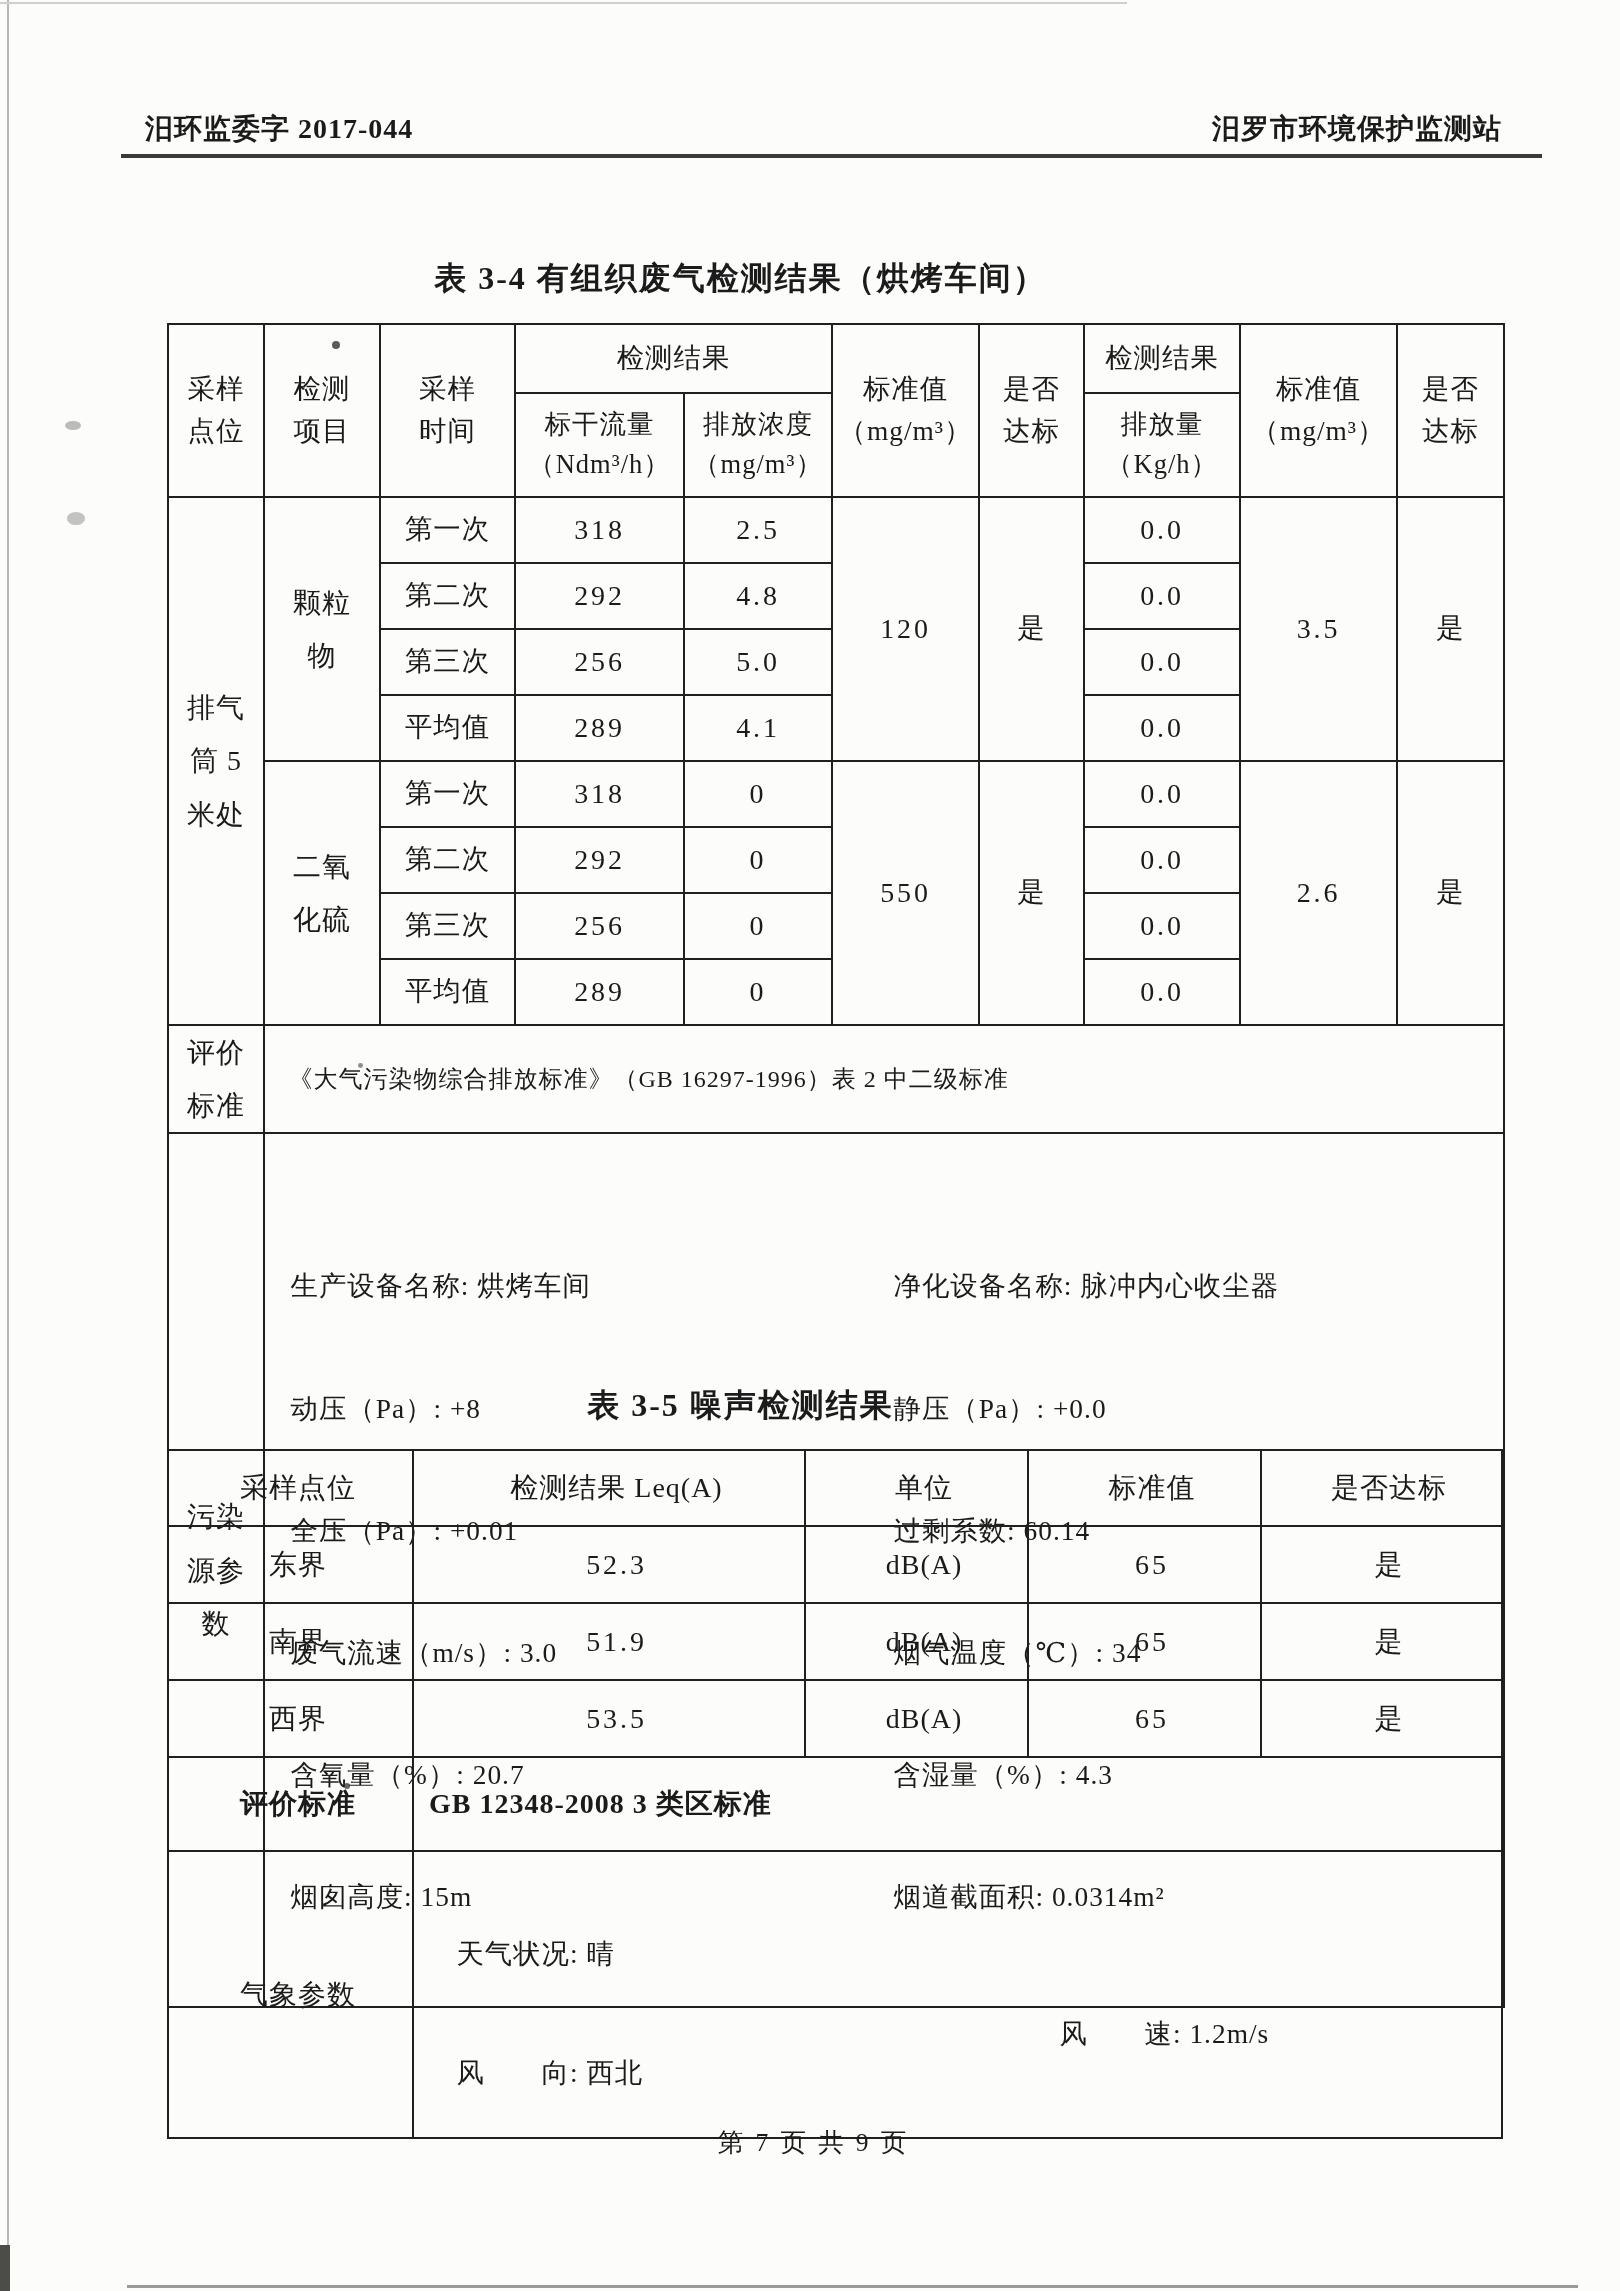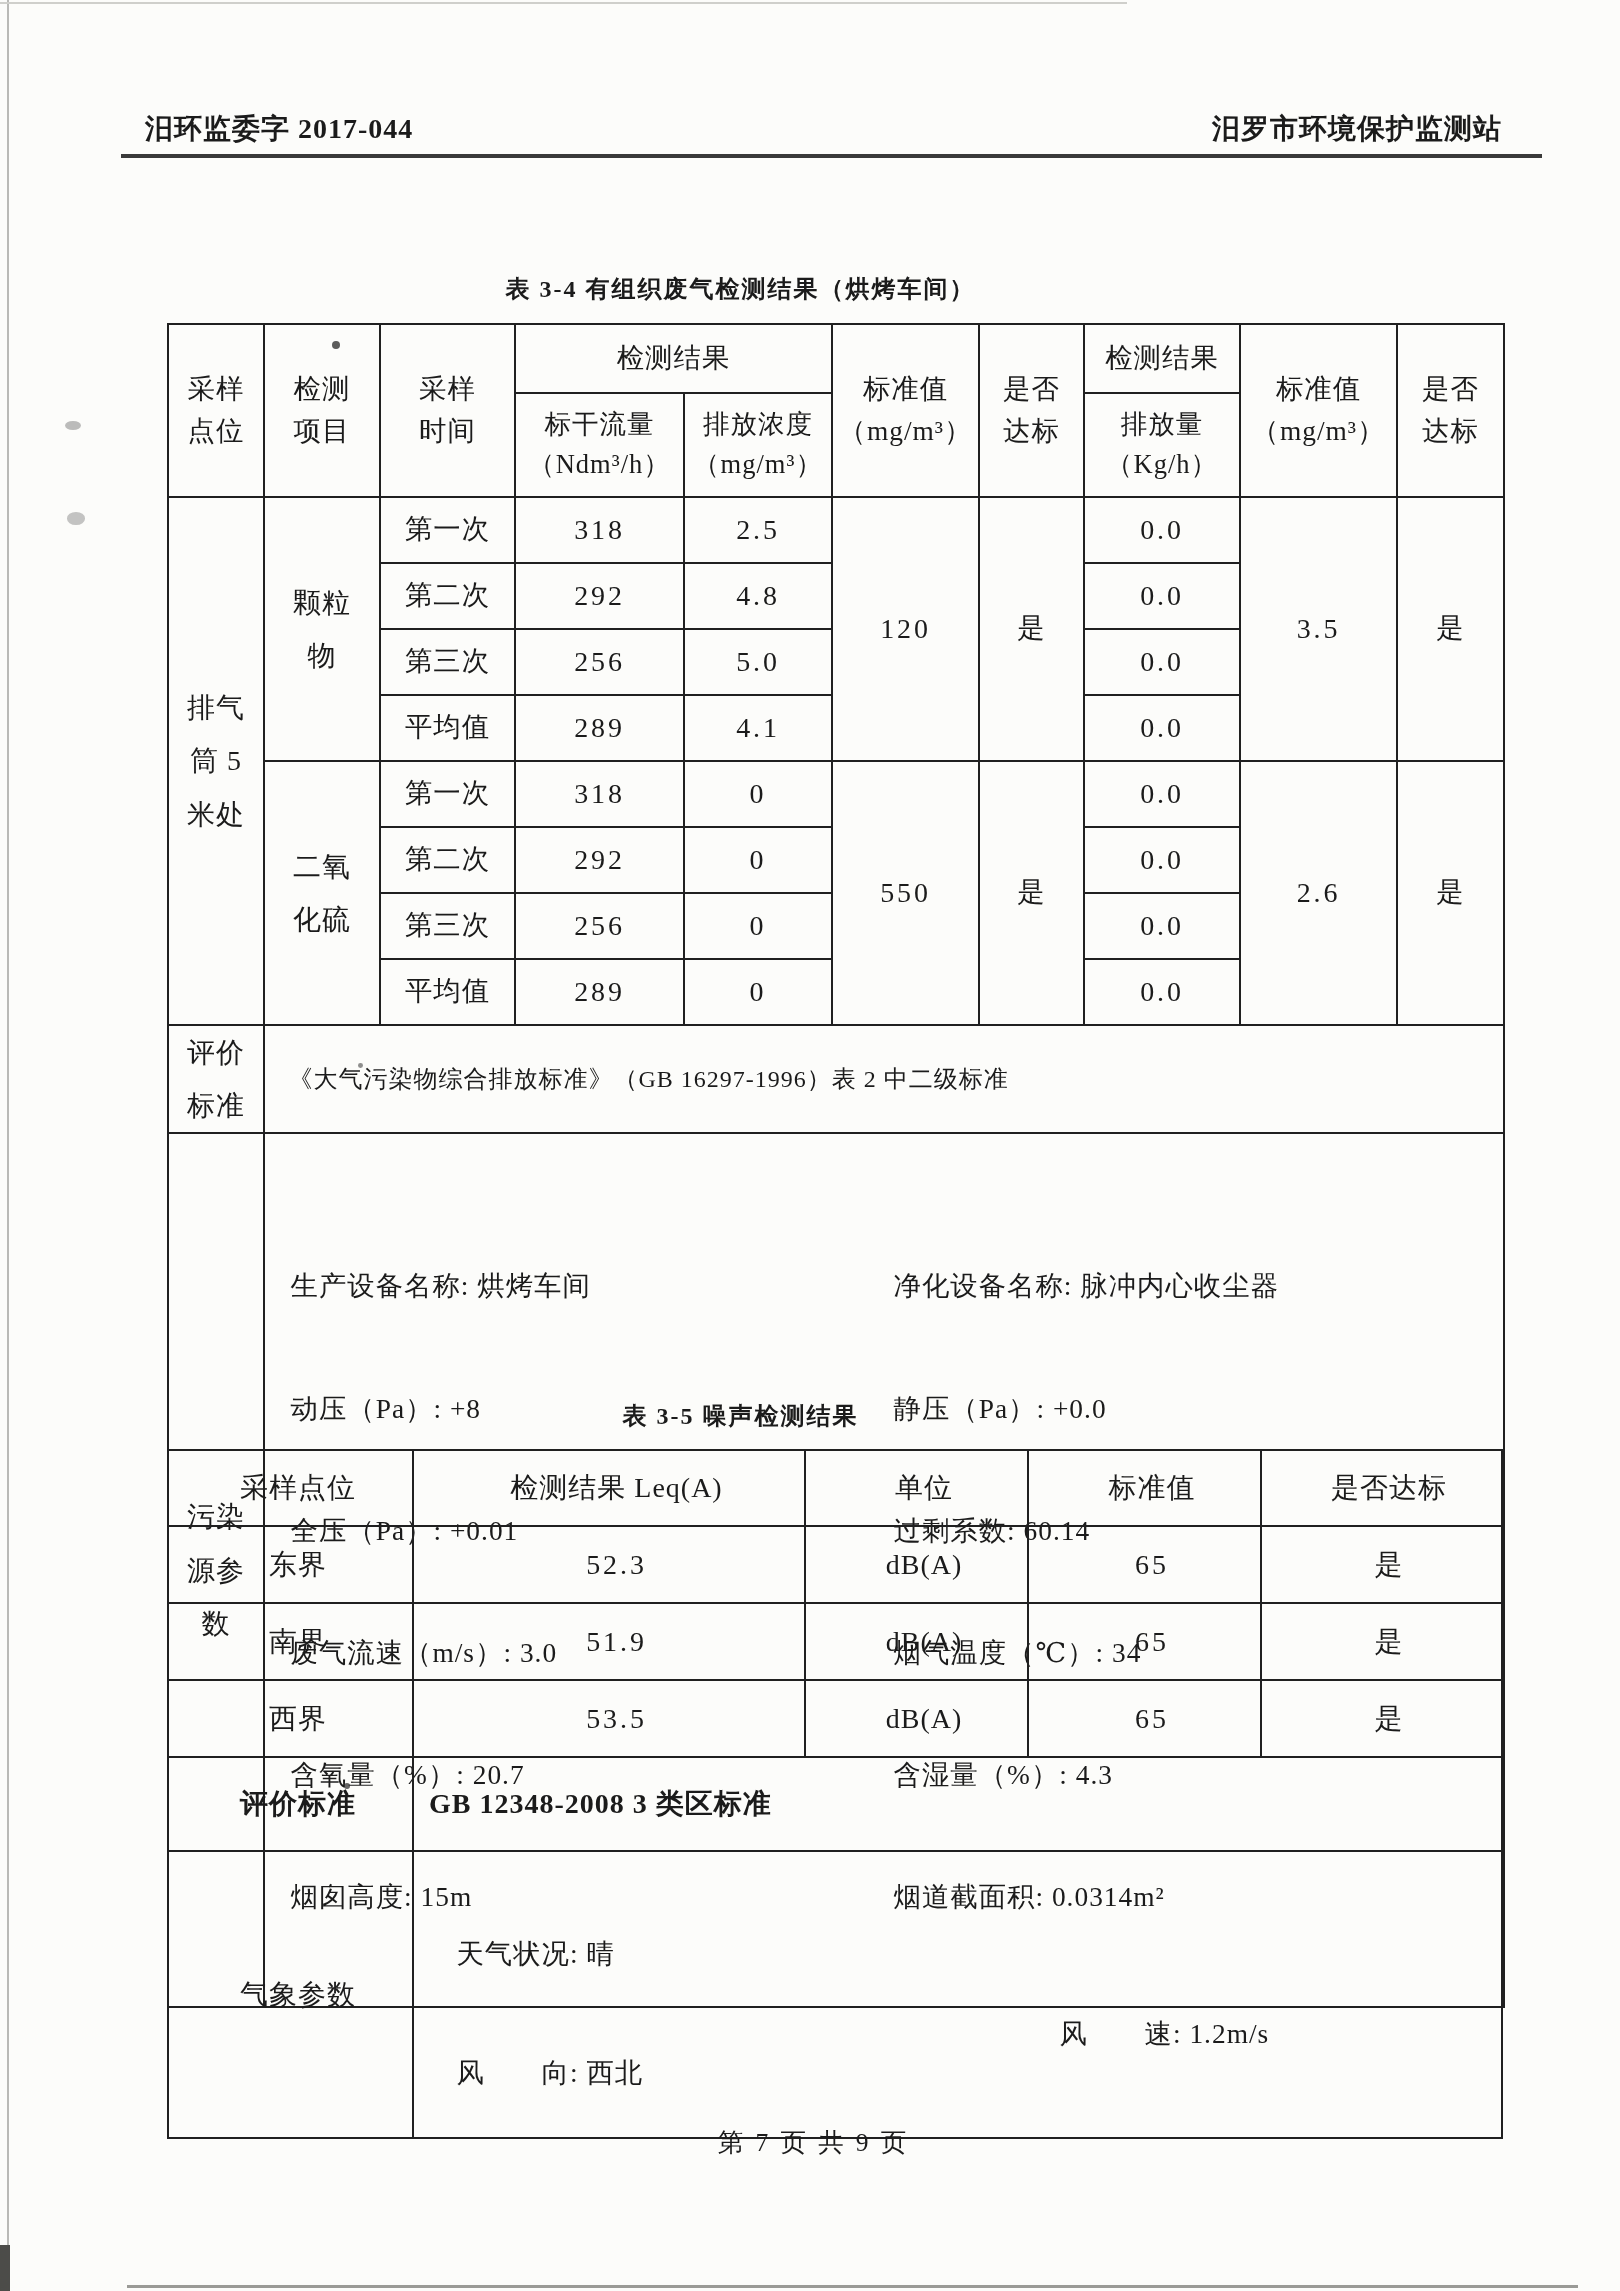--- a/index.html
+++ b/index.html
@@ -15,21 +15,21 @@
     position:absolute;left:145px;top:110px;width:1357px;
     display:flex;justify-content:space-between;
     font-size:28px;font-weight:600;letter-spacing:1px;
   }
   .header-rule{
     position:absolute;left:121px;top:154px;width:1421px;height:3.9px;
     background:#3a3a3a;
   }
   .tbl-title{
     position:absolute;left:74px;width:1333px;text-align:center;
-    font-size:24px;font-weight:600;letter-spacing:2px;margin-top:16px;
+    font-size:32px;font-weight:600;letter-spacing:2px;
   }
   #title34{top:257px;}
   #title35{top:1384px;}
 
   table{
     position:absolute;left:167px;border-collapse:collapse;table-layout:fixed;
     border:2.9px solid #161616;
   }
   td{
     border:2px solid #202020;

